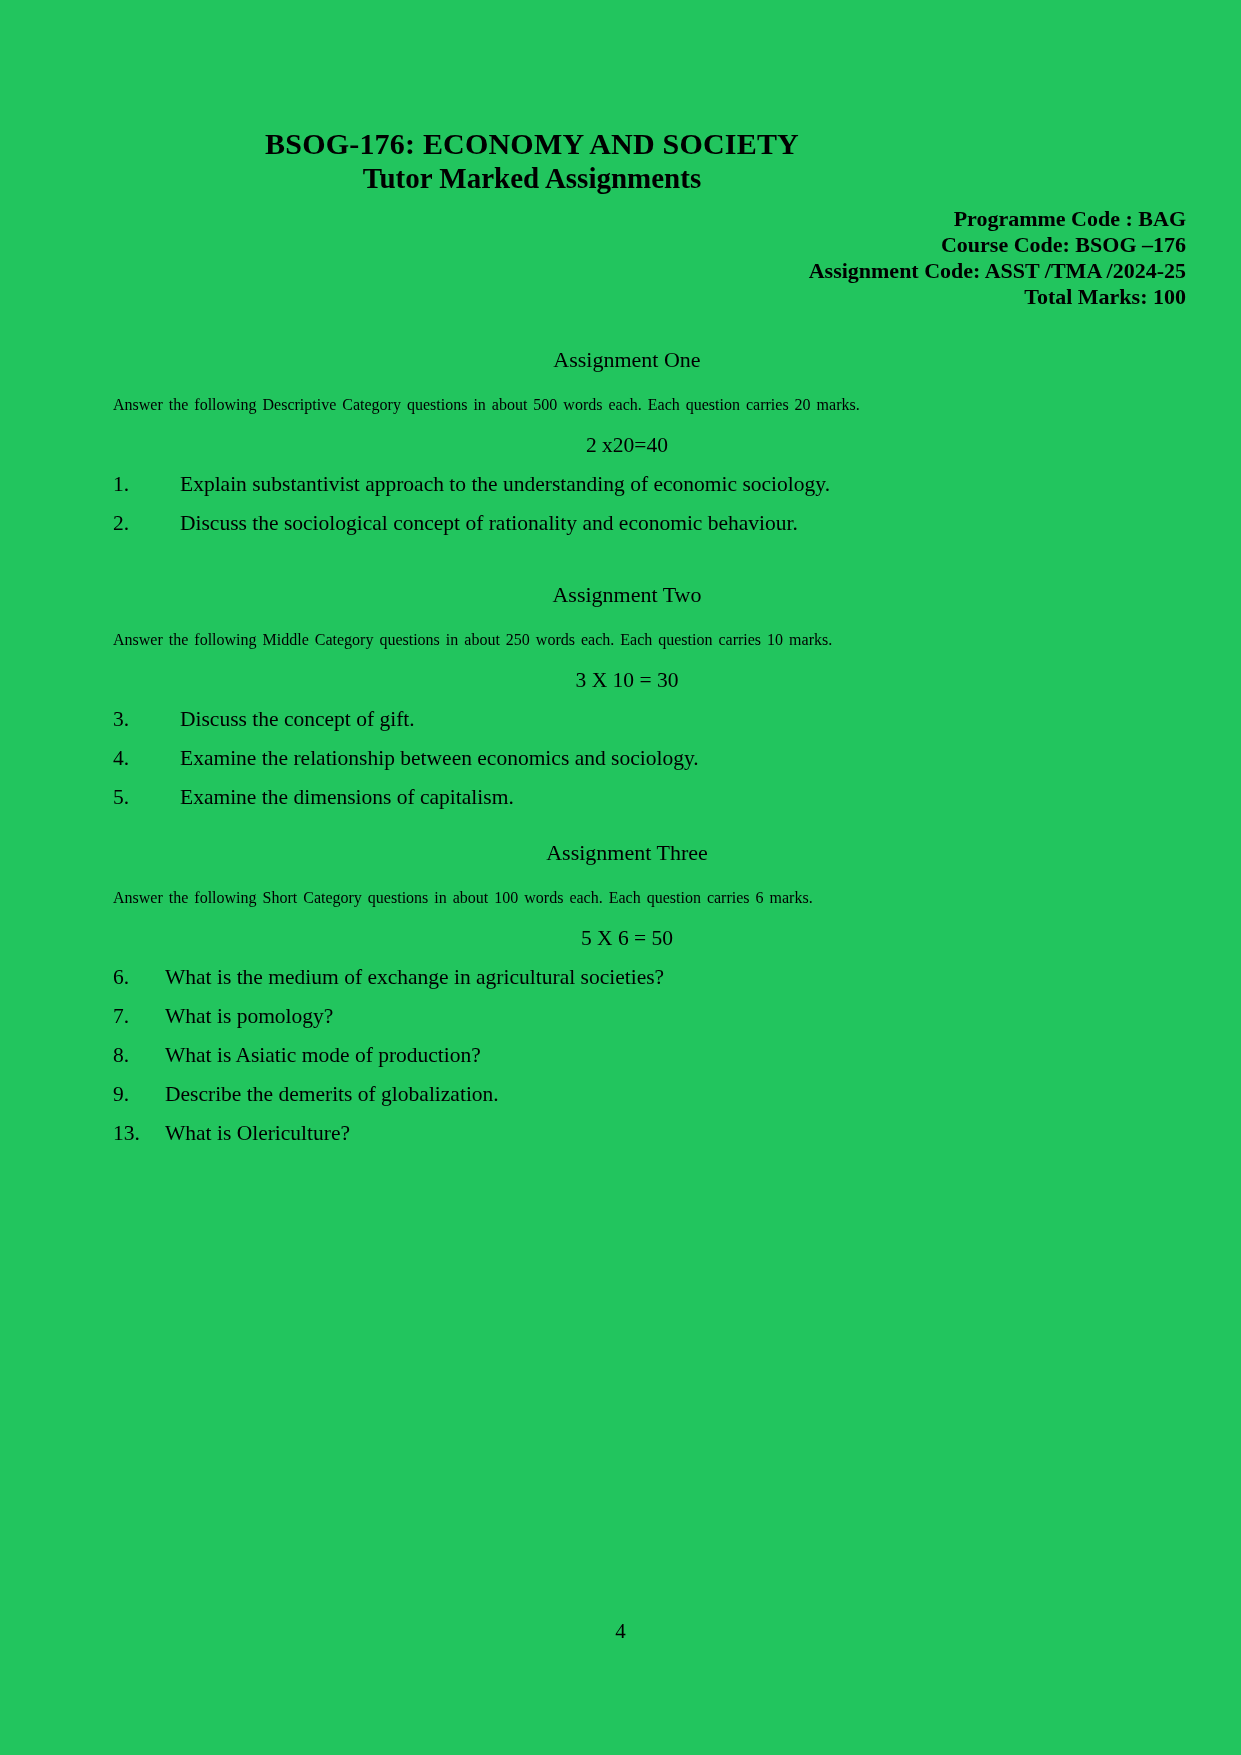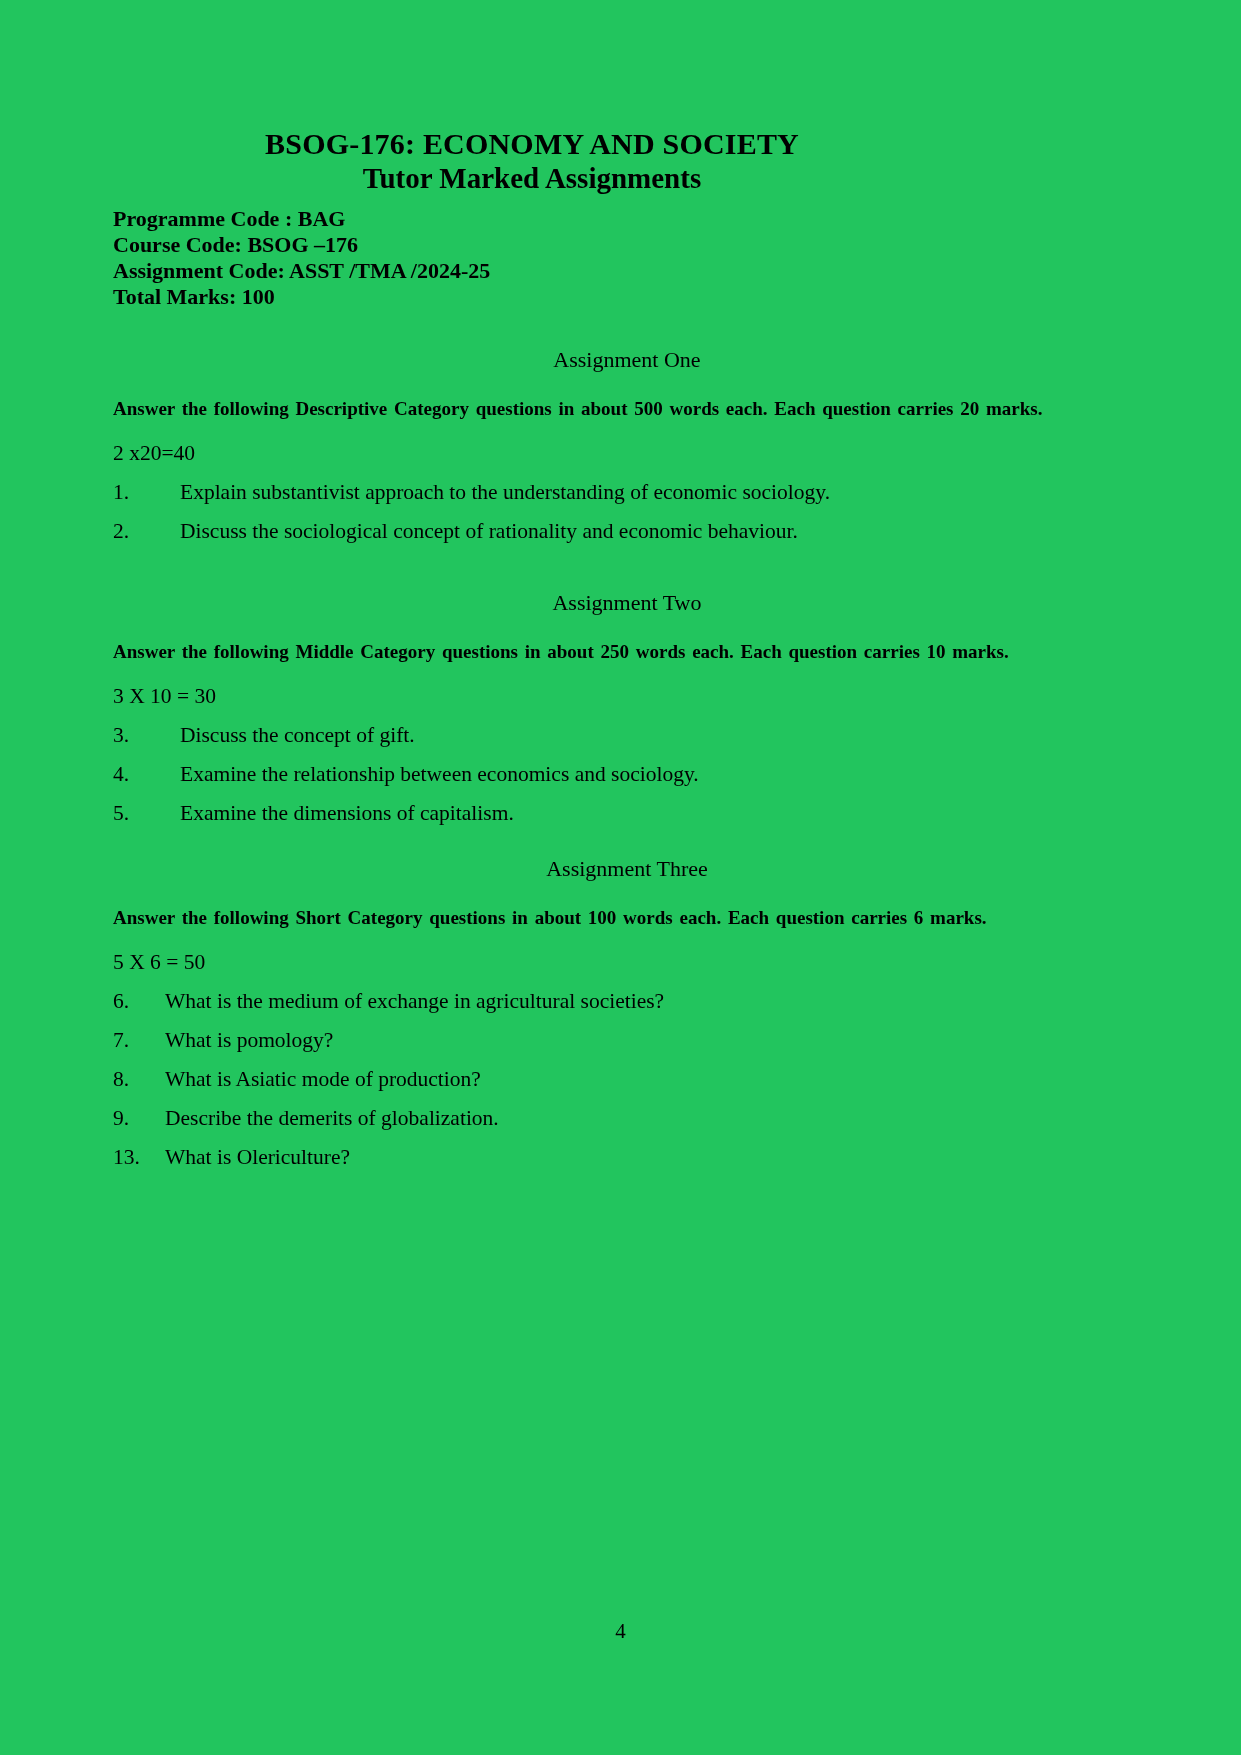--- a/index.html
+++ b/index.html
@@ -31,44 +31,44 @@
     letter-spacing: 0.2px;
   }
   .doc-subtitle {
     font-size: 29px;
     font-weight: bold;
     line-height: 28px;
     margin-top: 2px;
   }
   .codes {
     margin: 14px -45px 0 0;
-    text-align: left;
+    text-align: right;
     font-size: 22px;
     font-weight: bold;
     line-height: 26px;
   }
   .section-heading {
     text-align: center;
     font-size: 22px;
     font-weight: normal;
     line-height: 27px;
   }
   .section-one .section-heading   { margin-top: 36px; }
   .section-two .section-heading   { margin-top: 38px; }
   .section-three .section-heading { margin-top: 22px; }
   .instruction {
     margin-top: 12px;
-    font-size: 19px;
-    font-weight: bold;
+    font-size: 16px;
+    font-weight: normal;
     text-align: justify;
-    line-height: 48px;
+    line-height: 40px;
     word-spacing: 2px;
   }
   .marks-line {
-    text-align: left;
+    text-align: center;
     font-size: 21.5px;
     line-height: 40px;
   }
   .questions { margin-top: 0; }
   .question {
     display: flex;
     align-items: baseline;
     line-height: 39px;
     font-size: 21.5px;
   }

